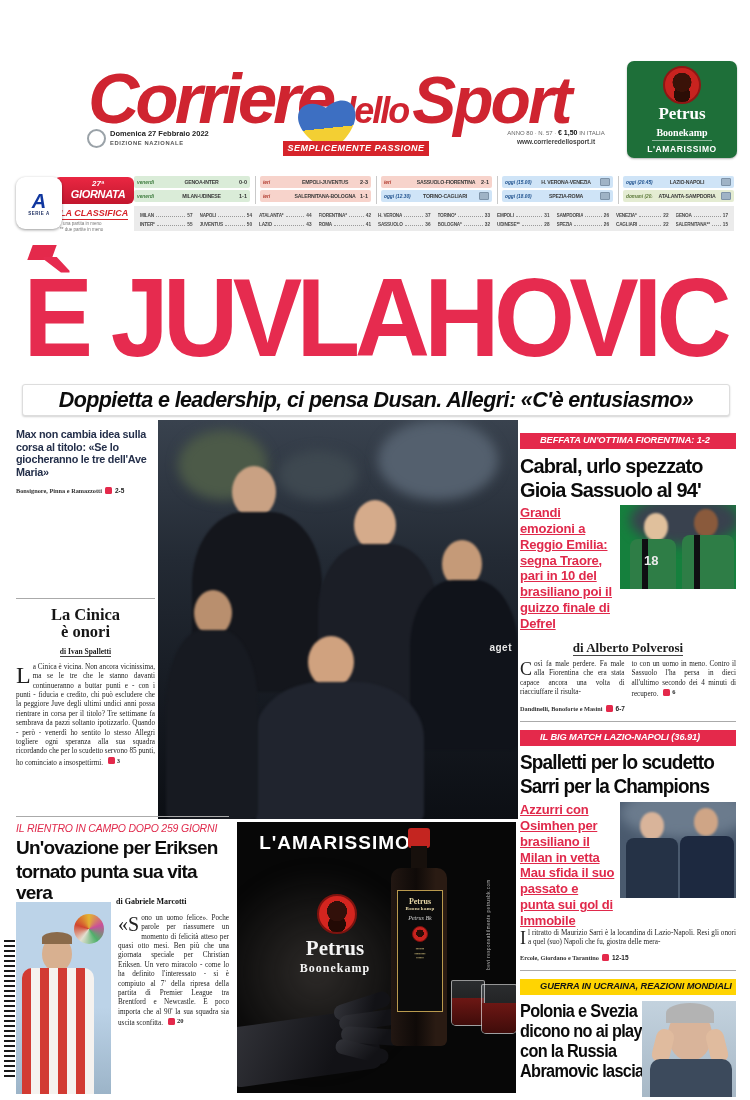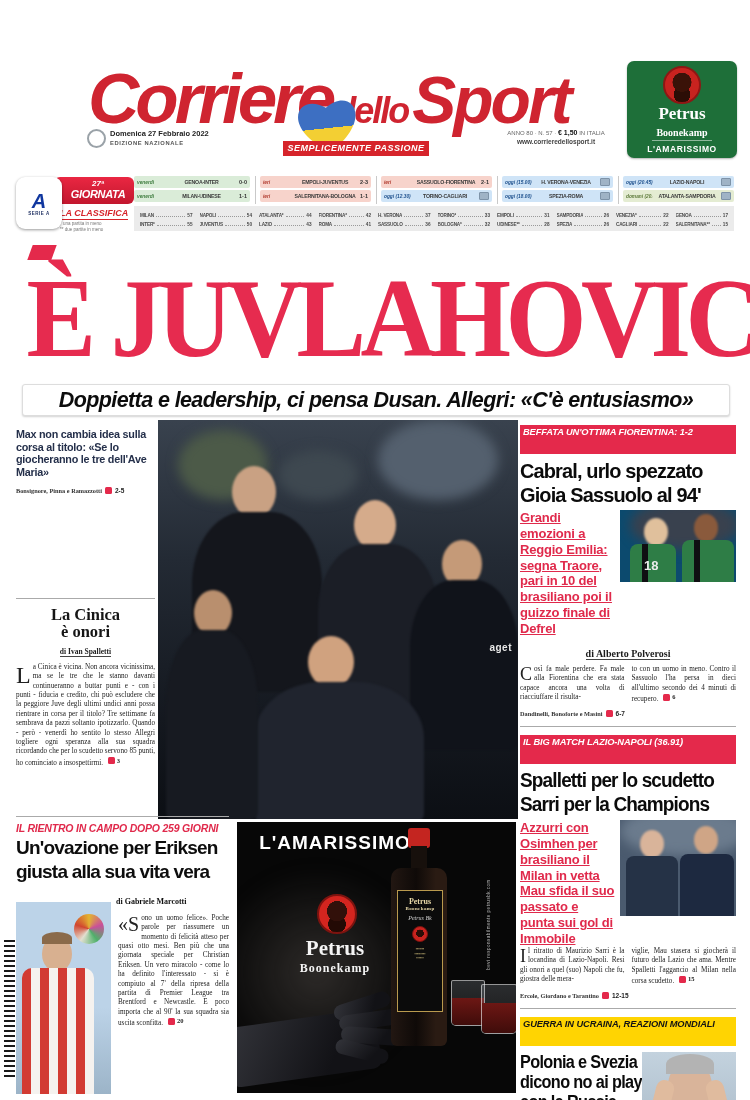--- a/index.html
+++ b/index.html
@@ -66,21 +66,21 @@
              display:grid;grid-template-columns:repeat(10,1fr);column-gap:7px;padding:3px 6px;box-sizing:border-box;}
   .st-row{display:flex;align-items:flex-end;height:9px;}
   .st-row .team{font-size:4.7px;font-weight:700;color:#4a4a4a;letter-spacing:-.2px;white-space:nowrap;overflow:hidden;}
   .st-row .dots{flex:1;border-bottom:1px dotted #9a9a9a;margin:0 2px 1px;}
   .st-row .pts{font-size:4.7px;font-weight:700;color:#4a4a4a;}
 
   
   .kicker-main{left:20px;top:242px;width:710px;height:22px;text-align:center;}
   .kicker-main .slant{position:absolute;left:10px;top:3px;width:24px;height:15px;background:#e4294b;transform:skewX(-20deg);}
   .kicker-main .ktxt{font-size:14.5px;font-weight:900;font-style:italic;letter-spacing:-.3px;color:#0e0e0e;line-height:22px;}
-  .big-title{left:31px;top:254px;width:720px;height:128px;display:flex;align-items:flex-start;justify-content:center;font-family:Liberation Serif, serif;}
+  .big-title{left:15px;top:254px;width:720px;height:128px;display:flex;align-items:flex-end;justify-content:center;}
   .big-title span{display:inline-block;font-size:112px;font-weight:900;color:#e62b4f;letter-spacing:-6px;
                   transform:scaleX(.93);white-space:nowrap;}
   .sub-bar{left:22px;top:384px;width:706px;height:30px;background:#fff;border:1px solid #ddd;border-radius:3px;
            box-shadow:0 1px 2px rgba(0,0,0,.18);text-align:center;}
   .sub-bar span{font-size:21.5px;font-weight:900;font-style:italic;letter-spacing:-.6px;line-height:30px;color:#0c0c0c;}
 
   
   .main-photo{left:158px;top:420px;width:360px;height:399px;overflow:hidden;
       background:linear-gradient(180deg,#39424e 0%,#232a34 35%,#14181f 75%,#0c0f14 100%);}
   .bokeh{position:absolute;border-radius:50%;filter:blur(6px);}
@@ -98,21 +98,21 @@
   .hdiv{border-top:1px solid #aaa;}
   .cinica{left:16px;top:606px;width:139px;text-align:center;}
   .cinica .t{font-family:"Liberation Serif",serif;font-weight:800;font-size:16.5px;line-height:17px;color:#151515;}
   .cinica .by{display:inline-block;font-family:"Liberation Serif",serif;font-weight:800;font-size:7.5px;
               border-bottom:1px solid #444;margin:5px 0 6px;color:#222;}
   .cinica .body{text-align:justify;font-family:"Liberation Serif",serif;font-size:7.2px;line-height:1.3;color:#222;}
   .dropcap{float:left;font-family:"Liberation Serif",serif;font-weight:400;font-size:24px;line-height:20px;
            padding:2px 2px 0 0;color:#222;}
   .endbadge{display:inline-flex;align-items:center;gap:2px;margin-left:3px;vertical-align:baseline;}
   .eriksen{left:16px;top:822px;width:213px;}
-  .eriksen .kick{color:#e0294b;font-weight:700;font-style:italic;font-size:10.5px;letter-spacing:-.2px;}
+  .eriksen .kick{color:#e0294b;font-weight:400;font-style:italic;font-size:10.5px;letter-spacing:-.2px;}
   .eriksen .t{font-size:19px;font-weight:900;letter-spacing:-.8px;line-height:21px;color:#0d0d0d;margin-top:3px;}
   .eriksen .by{position:absolute;left:100px;top:75px;font-family:"Liberation Serif",serif;font-weight:800;font-size:8px;}
   .eriksen .photo{position:absolute;left:0;top:80px;width:95px;height:192px;overflow:hidden;background:linear-gradient(#bcd3e8 55%,#9cb4c8 100%);}
   .eriksen .body{position:absolute;left:102px;top:92px;width:111px;text-align:justify;
                  font-family:"Liberation Serif",serif;font-size:7.2px;line-height:1.3;color:#222;}
   .ball{position:absolute;border-radius:50%;background:conic-gradient(#e3b330,#c94f9a,#4fb06a,#e3dfd0,#d1452f,#e3b330);}
 
   
   .barcode{left:4px;top:940px;width:11px;height:140px;
            background:repeating-linear-gradient(180deg,#1a1a1a 0 2px,#fff 2px 5px);}
@@ -147,30 +147,30 @@
        background:radial-gradient(circle at 50% 45%, #2b0d07 0 36%, transparent 37%),#c8231f;border:1px solid #7c130f;}
   .bottle .lrow{margin-top:5px;font-size:3.5px;color:#b9a96f;line-height:4.5px;}
   .glass{position:absolute;width:32px;height:44px;border:1px solid rgba(255,255,255,.55);border-radius:2px 2px 5px 5px;
          background:linear-gradient(rgba(210,220,230,.18),rgba(210,220,230,.08));overflow:hidden;}
   .glass .liq{position:absolute;left:0;right:0;bottom:0;height:62%;background:linear-gradient(#6d1714,#3f0c0a);}
   .ad .side{position:absolute;right:-32px;top:100px;transform:rotate(-90deg);transform-origin:center;
             font-size:4.5px;color:#bbb;letter-spacing:.5px;width:120px;text-align:center;}
 
   
   .rcol{left:520px;top:425px;width:216px;}
-  .rkick{height:29px;background:#e4294b;color:#fff;font-weight:800;font-style:italic;font-size:9.3px;
-         line-height:15px;padding-left:3px;letter-spacing:-.1px;white-space:nowrap;overflow:hidden;}
+  .rkick{height:16px;background:#e4294b;color:#fff;font-weight:800;font-style:italic;font-size:9.3px;
+         line-height:15px;padding-left:20px;letter-spacing:-.1px;white-space:nowrap;overflow:hidden;margin-top:8px;}
   .rkick.yellow{background:#ffd402;color:#141414;}
   .rtitle{font-size:21px;font-weight:900;letter-spacing:-.9px;line-height:23px;color:#0b0b0b;margin:5px 0 4px;
           transform:scaleX(.95);transform-origin:left center;white-space:nowrap;}
   .rrow{display:flex;gap:5px;}
   .rlead{width:95px;color:#e0294b;font-weight:800;font-size:13px;line-height:1.22;letter-spacing:-.2px;text-decoration:underline;}
-  .rphoto{flex:1;height:72px;overflow:hidden;position:relative;background:#0c4a6e;}
+  .rphoto{flex:1;height:84px;overflow:hidden;position:relative;background:#15803d;}
   .rby{text-align:center;margin:6px 0 4px;}
-  .rby span{font-family:"Liberation Serif",serif;font-weight:800;font-size:10px;border-bottom:1px solid #444;color:#1c1c1c;}
+  .rby span{font-family:"Liberation Serif",serif;font-weight:800;font-size:13px;border-bottom:1px solid #444;color:#1c1c1c;}
   .rbody{display:flex;gap:7px;text-align:justify;font-family:"Liberation Serif",serif;font-size:7.2px;line-height:1.3;color:#222;}
   .rbody>div{flex:1;}
   .rfoot{display:flex;align-items:center;gap:3px;margin-top:6px;}
   .rfoot .names{font-family:"Liberation Serif",serif;font-weight:700;font-size:6.3px;color:#333;}
   .rdiv{border-top:1px solid #aaa;margin:9px 0 8px;}
   .ukr-row{display:flex;gap:4px;margin-top:6px;}
   .ukr-title{width:118px;font-size:17.5px;font-weight:900;letter-spacing:-.7px;line-height:20px;color:#0b0b0b;
              transform:scaleX(.93);transform-origin:left center;white-space:nowrap;}
   .ukr-photo{flex:1;height:96px;position:relative;overflow:hidden;background:linear-gradient(#c3d2de,#a7b8c6);}
   .shirt18{position:absolute;width:46px;height:60px;border-radius:8px 8px 0 0;
@@ -462,21 +462,21 @@
           <span class="badge-sq"></span>
           <span class="badge-num">3</span>
         </span>
     </div>
   </div>
   <div class="abs hdiv" style="left:16px;top:816px;width:213px;"></div>
 
   <div class="abs eriksen">
     <div class="kick">IL RIENTRO IN CAMPO DOPO 259 GIORNI</div>
     <div class="t">Un'ovazione per Eriksen</div>
-    <div class="t">giusta alla sua vita vera</div>
+    <div class="t">tornato punta sua vita vera</div>
     <span class="by">di Gabriele Marcotti</span>
     <div class="photo">
       <div class="ball" style="left:58px;top:12px;width:30px;height:30px;"></div>
       <div class="head" style="left:26px;top:34px;width:30px;height:36px;background:#d8b090;filter:none;"></div>
       <div style="position:absolute;left:26px;top:30px;width:30px;height:12px;border-radius:50% 50% 0 0;background:#8a6a4a;"></div>
       <div style="position:absolute;left:6px;top:66px;width:72px;height:126px;border-radius:10px 10px 0 0;background:repeating-linear-gradient(90deg,#d23b33 0 9px,#f5f2ef 9px 18px);"></div>
     </div>
     <div class="body">
       <span class="dropcap" style="font-size:20px;line-height:17px;">«S</span><span>ono un uomo felice». Poche parole per riassumere un momento di felicità atteso per quasi otto mesi. Ben più che una giornata speciale per Christian Eriksen. Un vero miracolo - come lo ha definito l'interessato - si è compiuto al 7' della ripresa della partita di Premier League tra Brentford e Newcastle. E poco importa che al 90' la sua squadra sia uscita sconfitta.</span>
       <span class="endbadge">
@@ -564,25 +564,20 @@
         <div class="rphoto" style="height:96px;background:#4a5a6e;">
           <div class="bokeh" style="left:0;top:-14px;width:130px;height:50px;background:#6b7b8d;"></div>
           <div class="head" style="left:20px;top:10px;width:24px;height:28px;background:#d9b49a;"></div>
           <div class="figure" style="left:6px;top:36px;width:52px;height:60px;background:#253246;filter:none;border-radius:8px 8px 0 0;"></div>
           <div class="head" style="left:74px;top:6px;width:24px;height:28px;background:#cfa586;"></div>
           <div class="figure" style="left:60px;top:34px;width:54px;height:62px;background:#1d2940;filter:none;border-radius:8px 8px 0 0;"></div>
         </div>
       </div>
       <div class="rbody">
         <div><span class="dropcap" style="font-size:18px;line-height:15px;">I</span><span>l ritratto di Maurizio Sarri è la locandina di Lazio-Napoli. Resi gli onori a quel (suo) Napoli che fu, giostra delle mera-</span></div>
-        <div><span>viglie, Mau stasera si giocherà il futuro della Lazio che ama. Mentre Spalletti l'aggancio al Milan nella corsa scudetto.</span>
-          <span class="endbadge">
-              <span class="badge-sq"></span>
-              <span class="badge-num">15</span>
-            </span></div>
       </div>
       <div class="rfoot">
         <span class="names">Ercole, Giordano e Tarantino</span>
         <span class="badge-sq"></span>
         <span class="badge-num">12-15</span>
       </div>
     </div>
 
     <div class="rdiv"></div>
 

